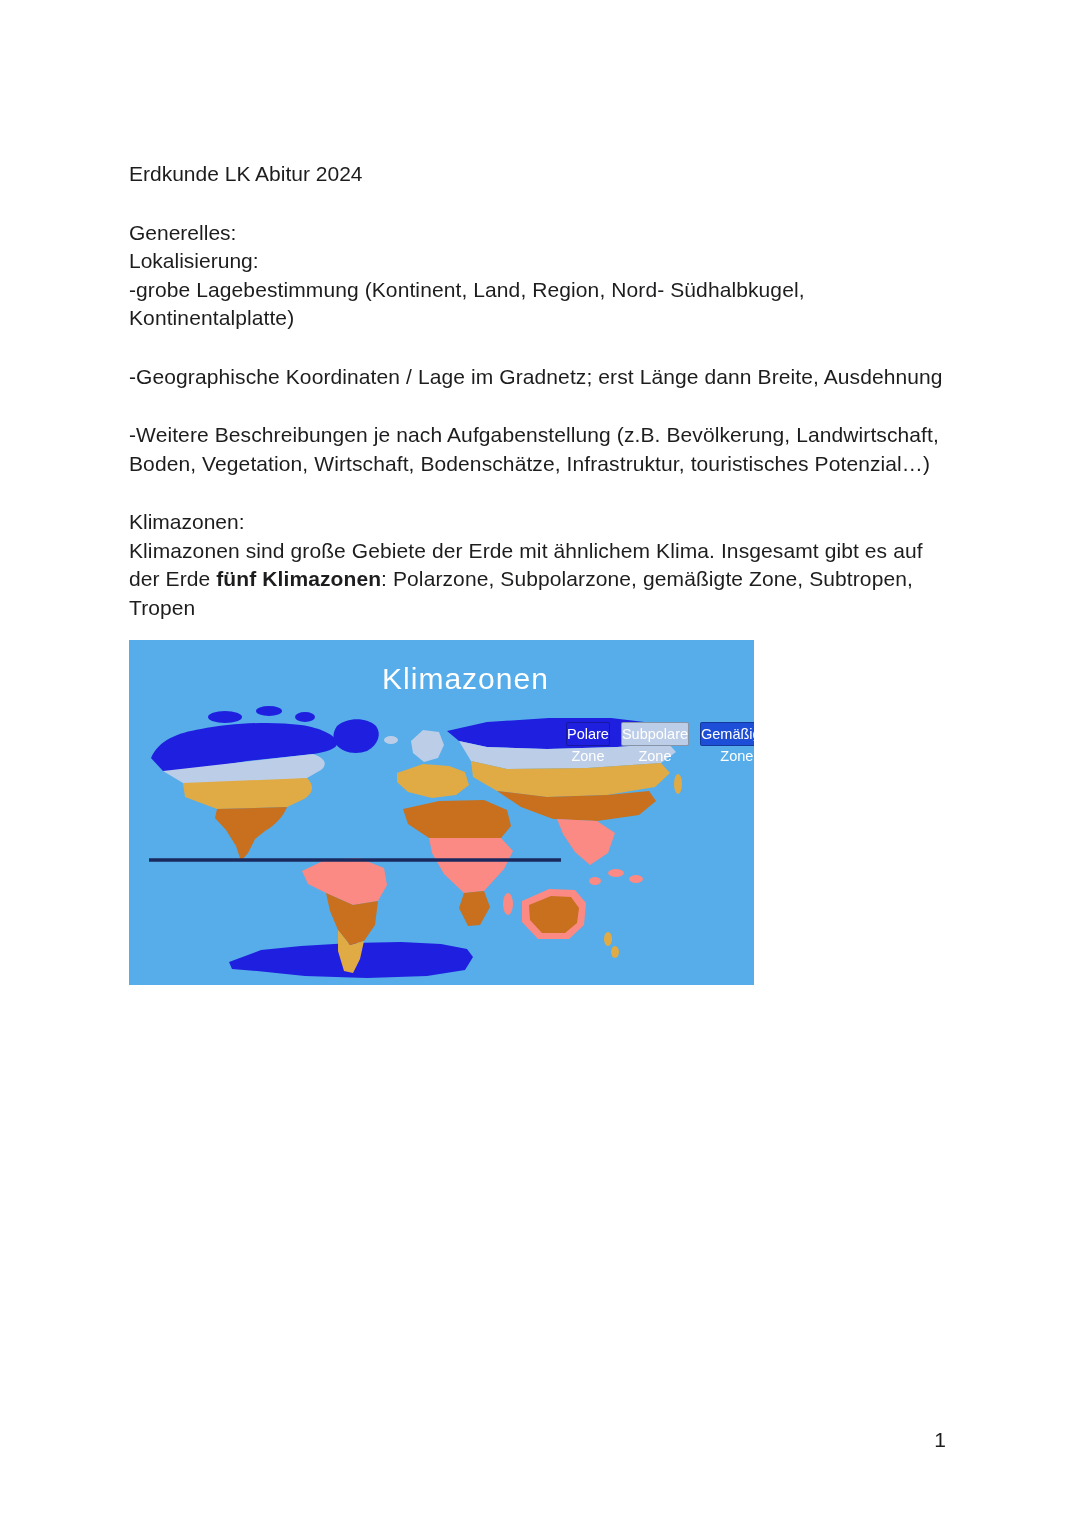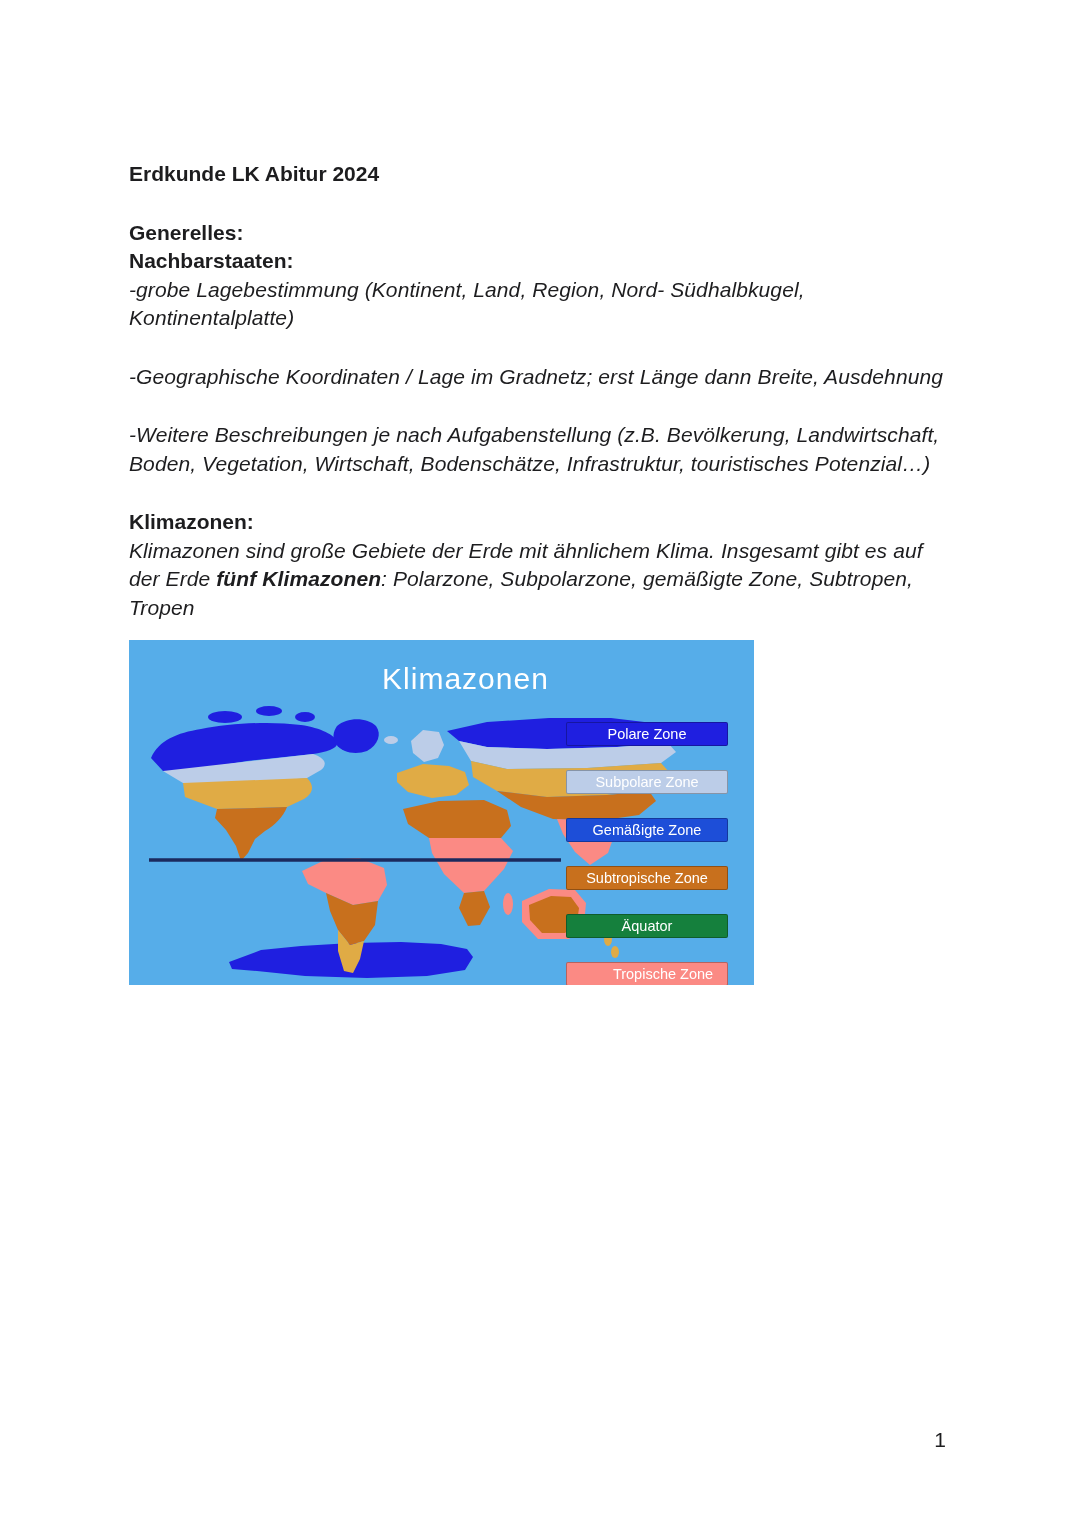--- a/index.html
+++ b/index.html
@@ -8,31 +8,30 @@
     width: 1080px;
     height: 1527px;
     position: relative;
     font-family: "Liberation Sans", sans-serif;
     color: #1d1d1f;
     overflow: hidden;
   }
   .sheet { position: absolute; inset: 0; background: #ffffff; }
   .content { padding: 160px 128px 0 129px; }
   .h-bold {
-    font-weight: bold;
+    font-weight: normal;
     font-size: 21px;
     line-height: 28.5px;
   }
   .doc-title { margin-bottom: 30px; }
   .para {
     font-size: 21px;
     line-height: 28.5px;
     margin-bottom: 30px;
     letter-spacing: 0.1px;
-    font-style: italic;
   }
   .para.tight { margin-bottom: 0; }
 
   
   .map-figure {
     position: relative;
     width: 625px;
     height: 345px;
     margin-top: 18px;
     overflow: hidden;
@@ -49,22 +48,22 @@
     letter-spacing: 1px;
     font-weight: normal;
     padding-left: 48px;
   }
   .legend {
     position: absolute;
     top: 82px;
     right: 26px;
     width: 162px;
     display: flex;
-    flex-direction: column;
-    gap: 24px;
+    flex-direction: row;
+    gap: 11px;
   }
   .chip {
     height: 24px;
     line-height: 22px;
     text-align: center;
     color: #ffffff;
     font-size: 14.5px;
     border: 1px solid rgba(0,0,0,0.28);
     border-radius: 2px;
     width: 100%;
@@ -78,21 +77,21 @@
 </style>
 </head>
 <body>
 
 <div class="sheet">
   <div class="content">
 
     <p class="h-bold doc-title">Erdkunde LK Abitur 2024</p>
 
     <p class="h-bold">Generelles:</p>
-    <p class="h-bold">Nachbarstaaten:</p>
+    <p class="h-bold">Lokalisierung:</p>
 
     <p class="para">-grobe Lagebestimmung (Kontinent, Land, Region, Nord- Südhalbkugel, Kontinentalplatte)</p>
     <p class="para">-Geographische Koordinaten / Lage im Gradnetz; erst Länge dann Breite, Ausdehnung</p>
     <p class="para">-Weitere Beschreibungen je nach Aufgabenstellung (z.B. Bevölkerung, Landwirtschaft, Boden, Vegetation, Wirtschaft, Bodenschätze, Infrastruktur, touristisches Potenzial…)</p>
 
     <p class="h-bold">Klimazonen:</p>
     <p class="para tight"><span>Klimazonen sind große Gebiete der Erde mit ähnlichem Klima. Insgesamt gibt es auf der Erde </span><strong>fünf Klimazonen</strong><span>: Polarzone, Subpolarzone, gemäßigte Zone, Subtropen, Tropen</span></p>
 
     <div class="map-figure" style="background: rgb(86, 173, 233);">
       <svg viewBox="0 0 625 345" width="625" height="345">

